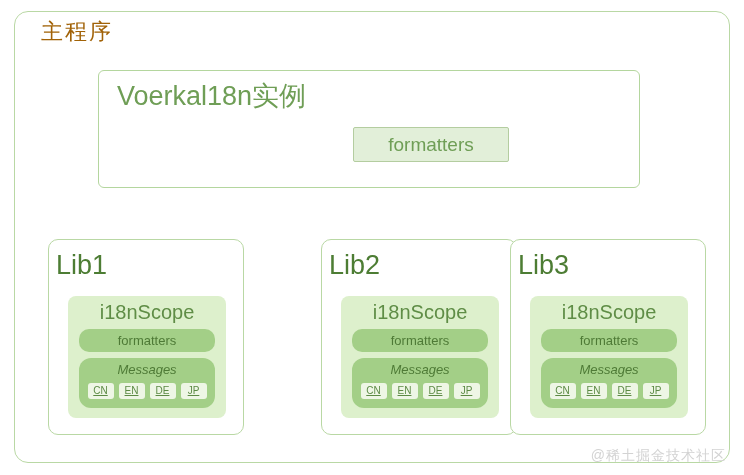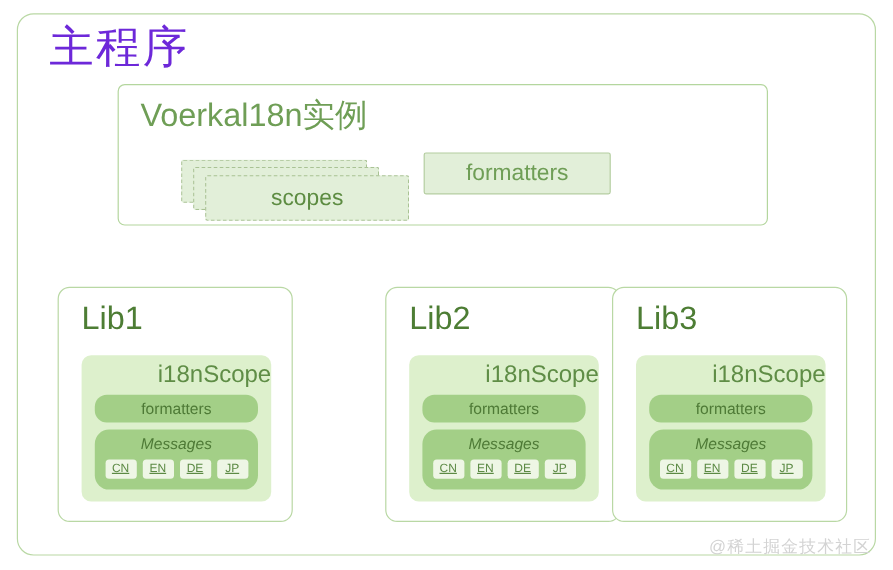--- a/index.html
+++ b/index.html
@@ -29,22 +29,22 @@
     box-sizing: border-box;
     border: 1px solid #b9d8a4;
     border-radius: 14px;
     background: #ffffff;
   }
 
   .main-title {
     position: absolute;
     left: 41px;
     top: 21px;
-    font-size: 37px;
-    color: #6d28d9;
+    font-size: 22px;
+    color: #a16207;
     letter-spacing: 2px;
     line-height: 1;
     white-space: nowrap;
   }
 
   
   .instance-box {
     position: absolute;
     left: 98px;
     top: 70px;
@@ -139,21 +139,21 @@
     border: 1px solid #b9d8a4;
     border-radius: 10px;
     background: #ffffff;
   }
   .lib-box.lib1 { left: 48px; }
   .lib-box.lib2 { left: 279px; margin-left: 42px; }
   .lib-box.lib3 { left: 510px; }
 
   .lib-title {
     position: absolute;
-    left: 19px;
+    left: 7px;
     top: 12px;
     font-size: 27px;
     color: #4d7d34;
     line-height: 1;
     white-space: nowrap;
   }
 
   
   .scope-panel {
     position: absolute;
@@ -164,21 +164,21 @@
     box-sizing: border-box;
     background: #ddf0cc;
     border-radius: 8px;
   }
 
   .scope-panel-title {
     position: absolute;
     left: 0;
     right: 0;
     top: 6px;
-    text-align: right;
+    text-align: center;
     font-size: 20px;
     color: #5f8d46;
     line-height: 1;
   }
 
   .pill {
     position: absolute;
     left: 11px;
     width: 136px;
     box-sizing: border-box;
@@ -273,27 +273,20 @@
     </g>
   </svg>
 
   <div class="outer-box"></div>
 
   <div class="main-title">主程序</div>
 
   <div class="instance-box">
     <div class="instance-title">Voerkal18n实例</div>
 
-    <div class="scopes-stack">
-      <div class="scope-card c1"></div>
-      <div class="scope-card c2"></div>
-      <div class="scope-card c3">
-        <span class="scope-label">scopes</span>
-      </div>
-    </div>
 
     <div class="formatters-box">
       <span class="lbl">formatters</span>
     </div>
   </div>
 
   <div class="lib-box lib1">
     <div class="lib-title">Lib1</div>
     <div class="scope-panel">
       <div class="scope-panel-title">i18nScope</div>

